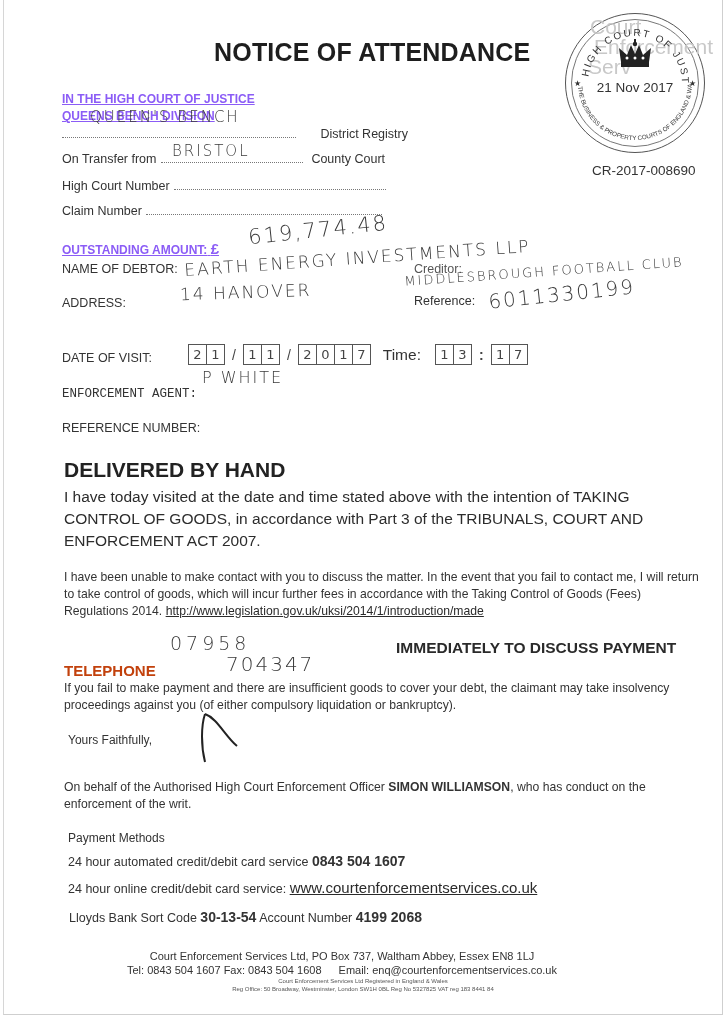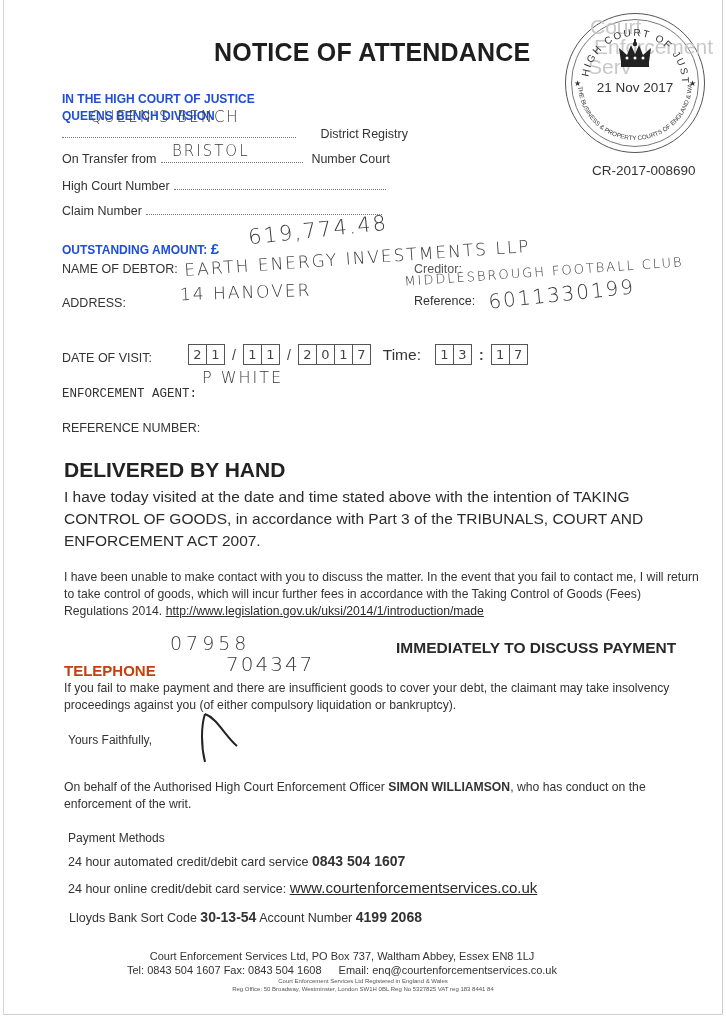--- a/index.html
+++ b/index.html
@@ -6,21 +6,21 @@
   body {
     width: 726px; height: 1020px; background: #ffffff; position: relative; overflow: hidden;
     font-family: "Liberation Sans", sans-serif; color: #2a2a2a;
   }
   .page-border {
     position: absolute; left: 3px; top: 0; width: 718px; height: 1014px;
     border-left: 1px solid #d6d6d6; border-right: 1px solid #cfcfcf; border-bottom: 1px solid #cfcfcf;
   }
   .abs { position: absolute; white-space: nowrap; }
   .title { left: 214px; top: 38px; font-size: 25px; font-weight: bold; color: #1e1e1e; letter-spacing: 0.2px; }
-  .lbl-b { font-size: 12px; font-weight: bold; color: #1d4ed8; }
+  .lbl-b { font-size: 12px; font-weight: bold; color: #8b5cf6; text-decoration: underline; }
   .lbl { font-size: 12.5px; color: #333; }
   .dots { border-bottom: 1.5px dotted #777; display: inline-block; height: 10px; vertical-align: baseline; }
   .hand { font-family: "DejaVu Sans", sans-serif; color: #3a3a3a; font-weight: 300; letter-spacing: 2px; }
   .box-row { display: flex; align-items: center; }
   .digit-box {
     width: 17px; height: 19px; border: 1px solid #555; border-right: none;
     font-family: "DejaVu Sans", sans-serif; font-size: 13px; color: #444; text-align: center; line-height: 19px;
   }
   .digit-group { display: flex; border-right: 1px solid #555; }
   .sep { font-size: 14px; color: #444; margin: 0 7px; }
@@ -87,21 +87,21 @@
 
 <div class="abs hand" style="left:90px; top:108px; font-size:15px;">QUEEN'S BENCH</div>
 <div class="abs" style="left:62px; top:124px;">
   <span class="dots" style="width:234px;"></span>
   <span class="lbl" style="margin-left:20px;">District Registry</span>
 </div>
 
 <div class="abs" style="left:62px; top:149px;">
   <span class="lbl">On Transfer from</span>
   <span class="dots" style="width:142px;"></span>
-  <span class="lbl" style="margin-left:4px;">Number Court</span>
+  <span class="lbl" style="margin-left:4px;">County Court</span>
 </div>
 <div class="abs hand" style="left:172px; top:142px; font-size:15px;">BRISTOL</div>
 
 <div class="abs" style="left:62px; top:176px;">
   <span class="lbl">High Court Number</span>
   <span class="dots" style="width:212px;"></span>
 </div>
 <div class="abs" style="left:62px; top:201px;">
   <span class="lbl">Claim Number</span>
   <span class="dots" style="width:236px;"></span>

